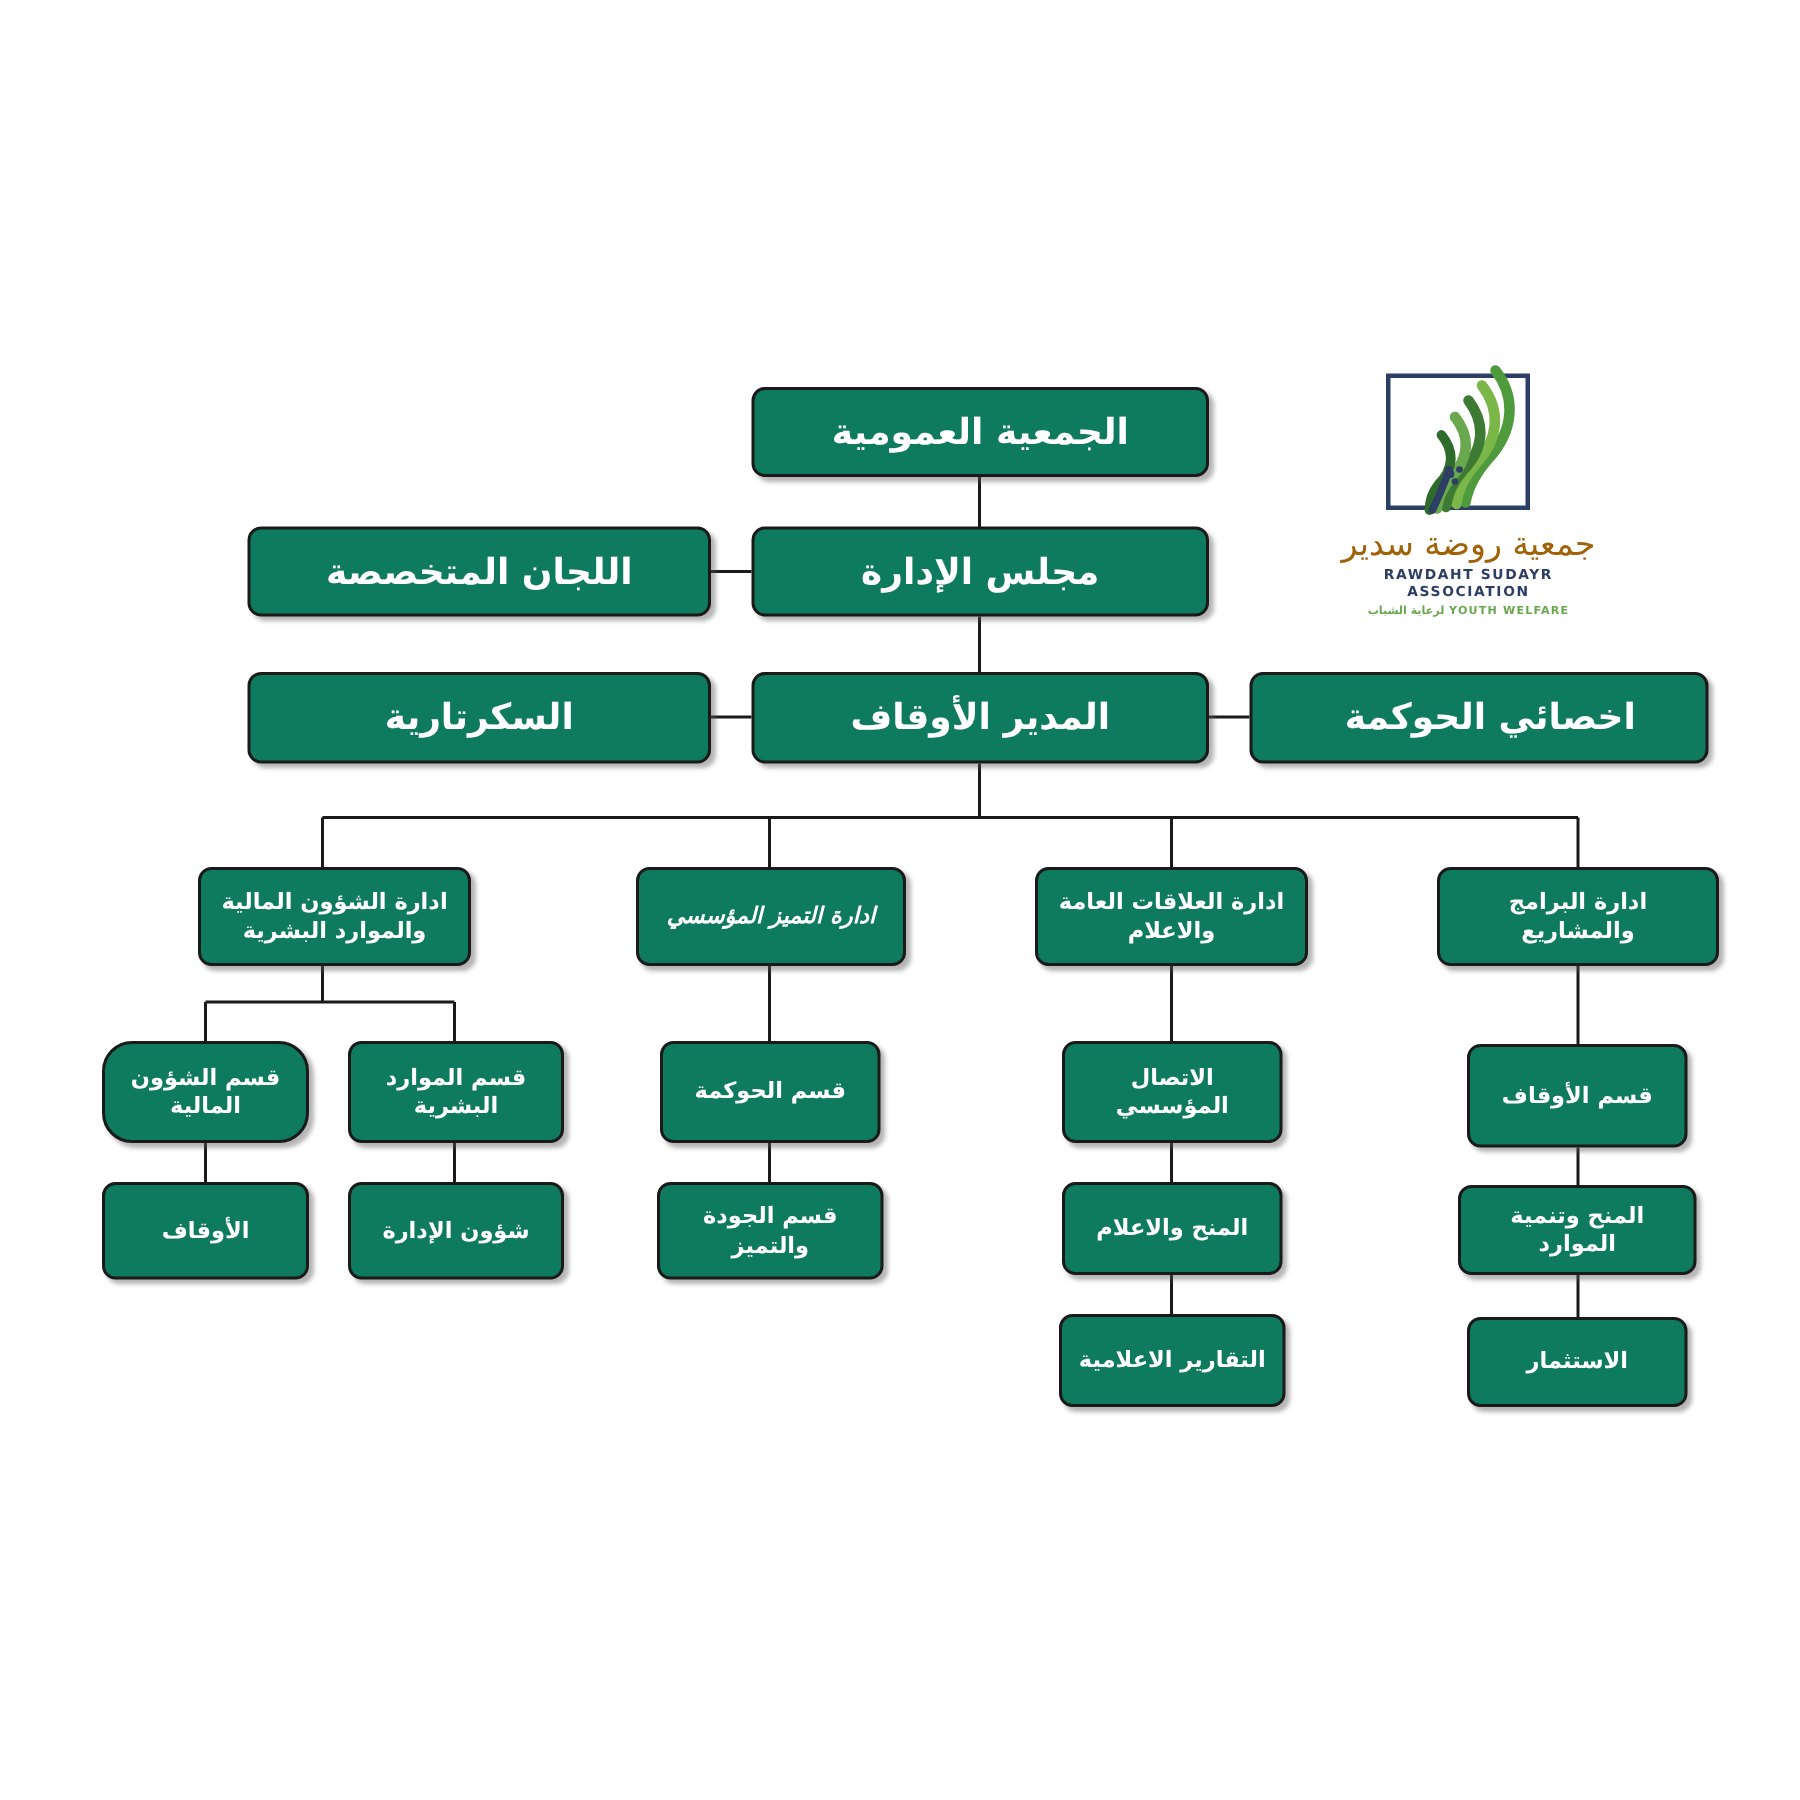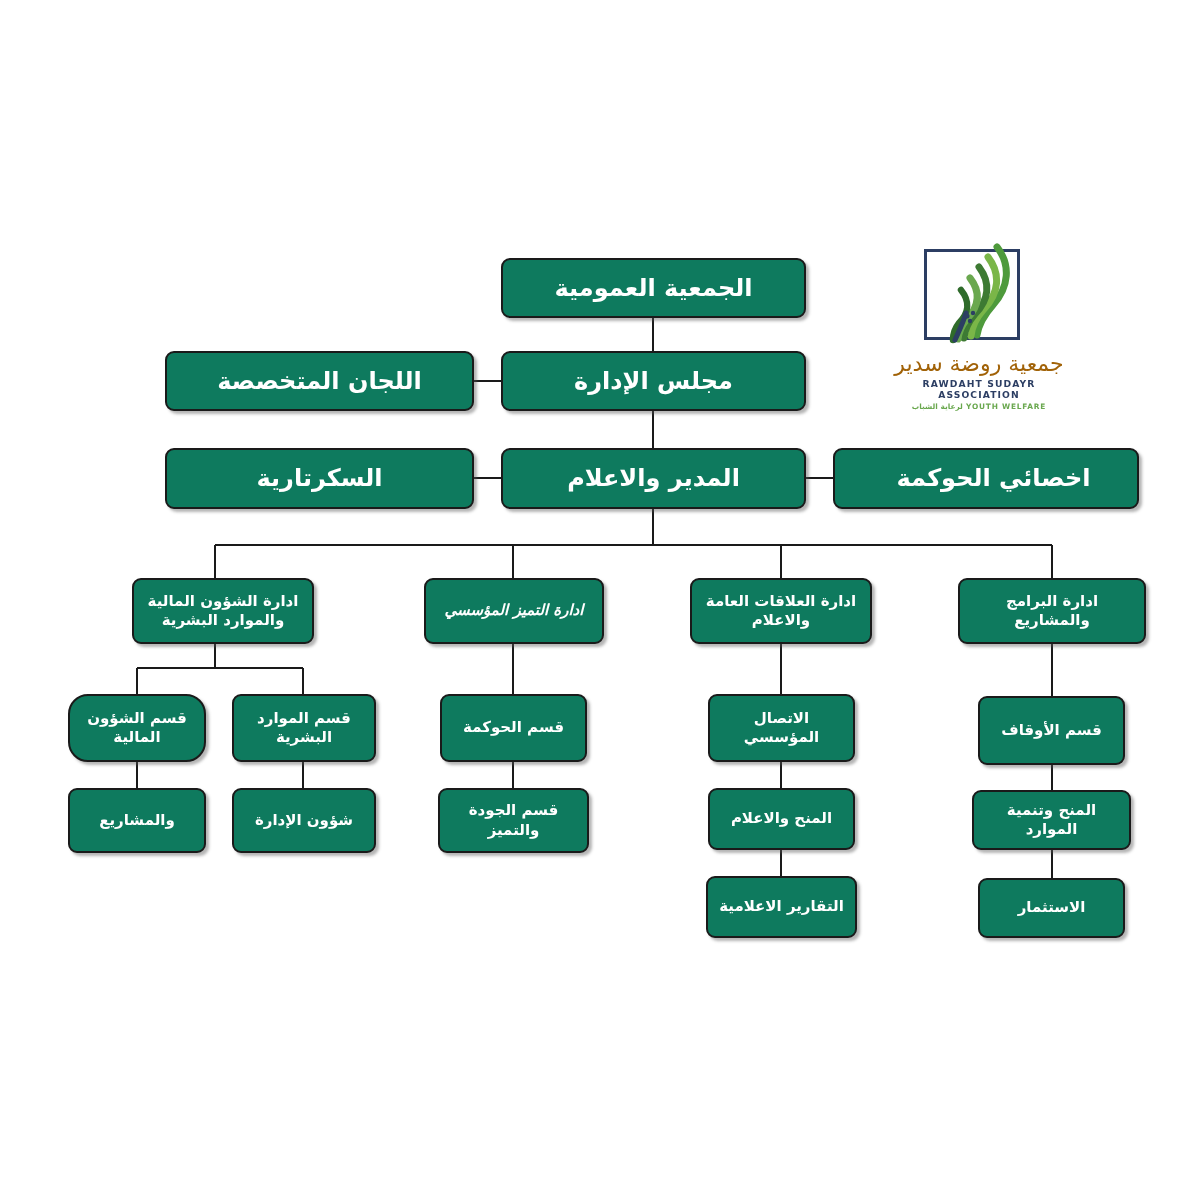--- a/index.html
+++ b/index.html
@@ -160,21 +160,21 @@
 
   <div class="node lvl-2" style="left:501px; top:351px; width:305px; height:60px;">
     <span>مجلس الإدارة</span>
   </div>
 
   <div class="node lvl-2" style="left:165px; top:351px; width:309px; height:60px;">
     <span>اللجان المتخصصة</span>
   </div>
 
   <div class="node lvl-3" style="left:501px; top:448px; width:305px; height:61px;">
-    <span>المدير والاعلام</span>
+    <span>المدير الأوقاف</span>
   </div>
 
   <div class="node lvl-3" style="left:165px; top:448px; width:309px; height:61px;">
     <span>السكرتارية</span>
   </div>
 
   <div class="node lvl-3" style="left:833px; top:448px; width:306px; height:61px;padding-left:23px;">
     <span>اخصائي الحوكمة</span>
   </div>
 
@@ -196,21 +196,21 @@
 
   <div class="node lvl-5" style="left:68px; top:694px; width:138px; height:68px;border-radius:20px;">
     <span>قسم الشؤون المالية</span>
   </div>
 
   <div class="node lvl-5" style="left:232px; top:694px; width:144px; height:68px;">
     <span>قسم الموارد البشرية</span>
   </div>
 
   <div class="node lvl-5" style="left:68px; top:788px; width:138px; height:65px;">
-    <span>والمشاريع</span>
+    <span>الأوقاف</span>
   </div>
 
   <div class="node lvl-5" style="left:232px; top:788px; width:144px; height:65px;">
     <span>شؤون الإدارة</span>
   </div>
 
   <div class="node lvl-5" style="left:440px; top:694px; width:147px; height:68px;">
     <span>قسم الحوكمة</span>
   </div>
 

